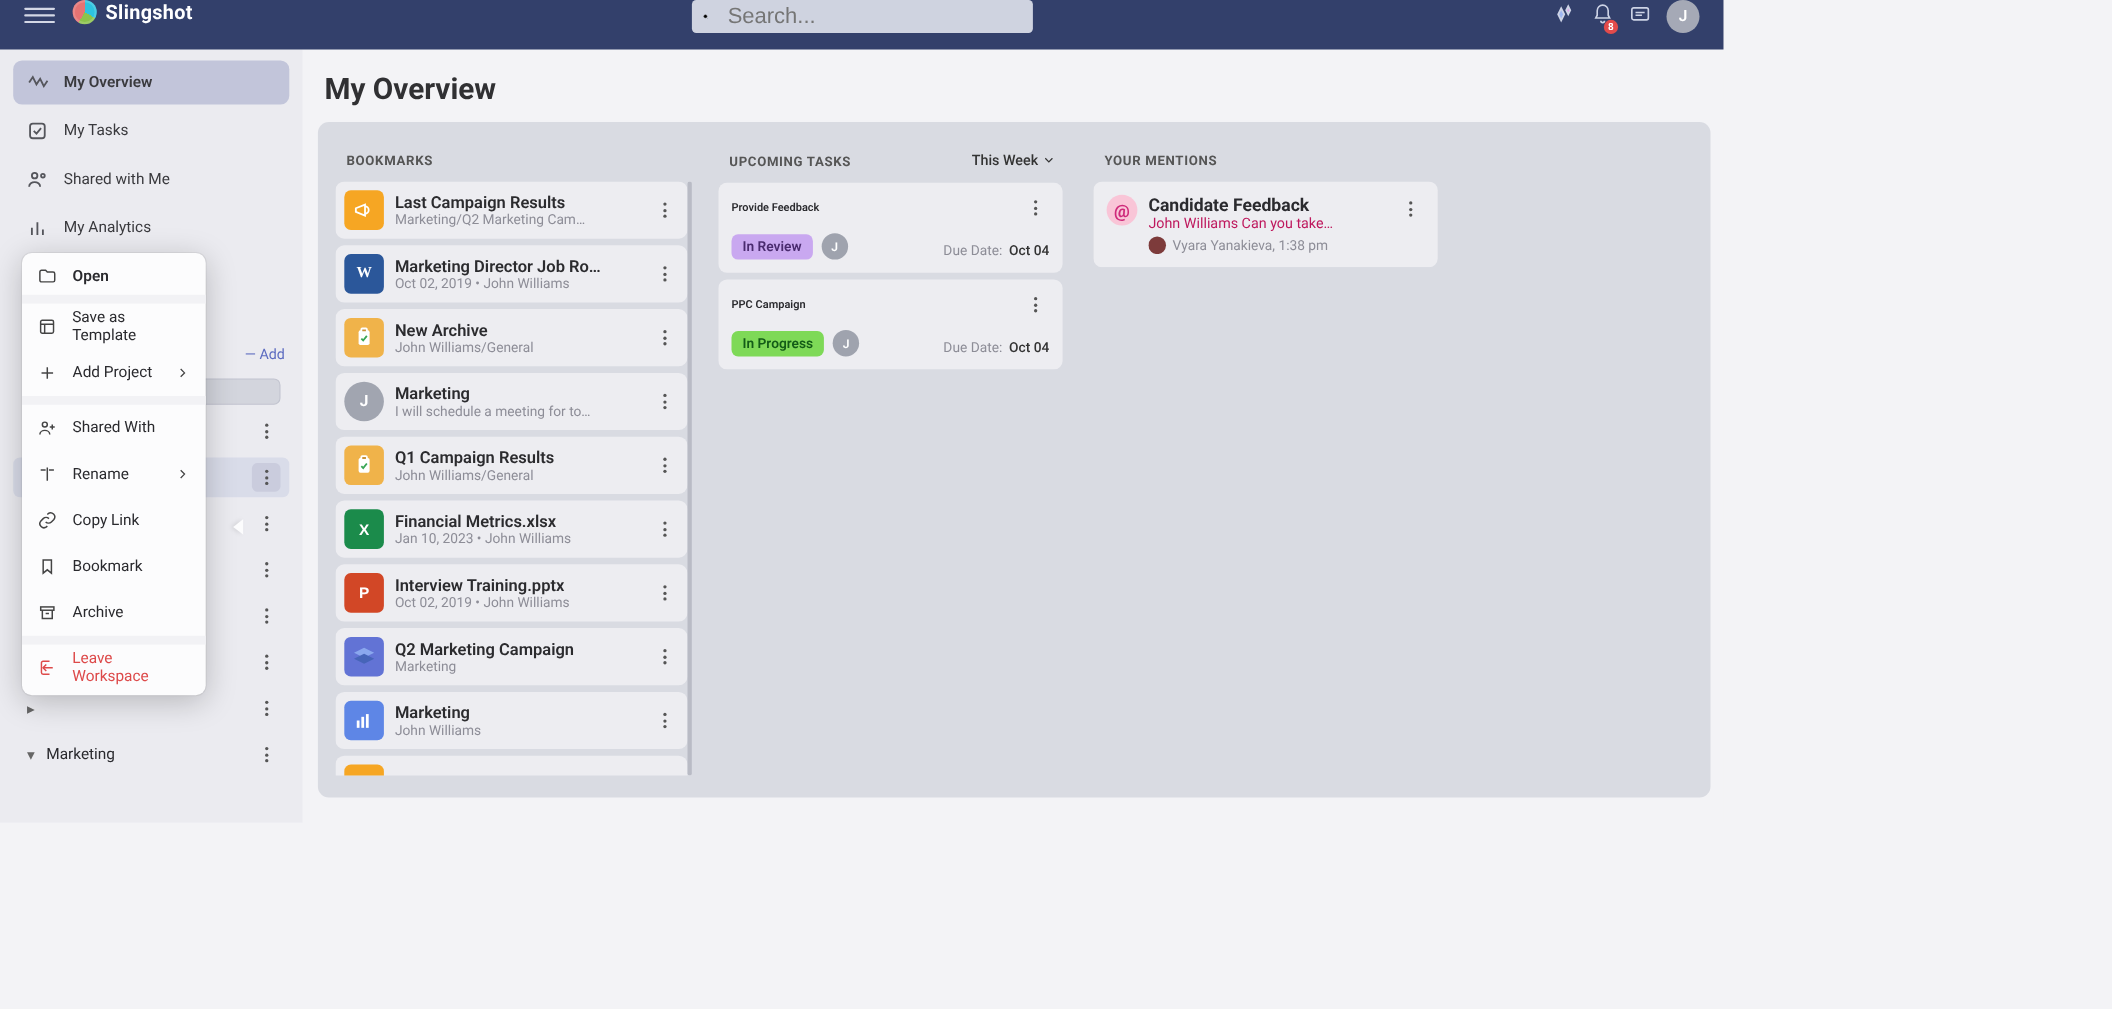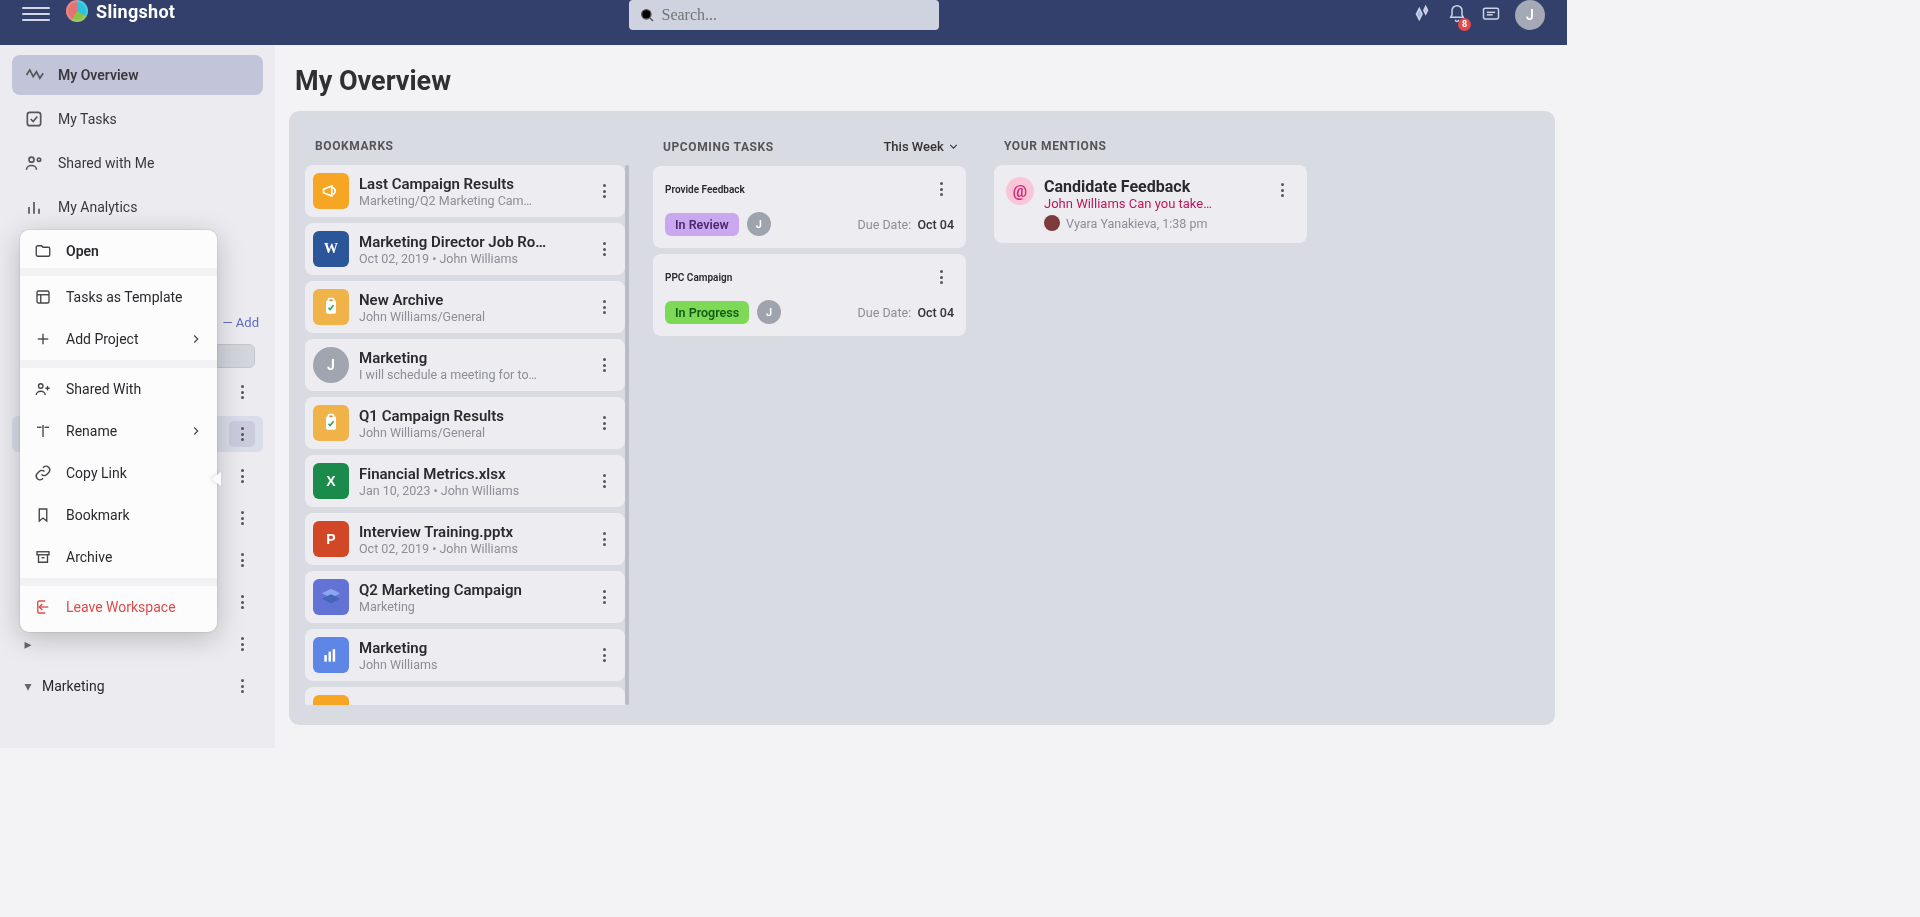--- a/index.html
+++ b/index.html
@@ -58,21 +58,21 @@
     box-shadow: 0 0 0 2px rgba(255,255,255,0.15) inset;
   }
   .search {
     position: absolute; left: 50%; transform: translateX(-50%);
     width: 310px; height: 30px;
     background: #cfd3e0;
     border-radius: 4px;
     display: flex; align-items: center; padding: 0 10px;
     color: #555;
   }
-  .search input { border: none; background: transparent; outline: none; flex: 1; margin-left: 5px; font-size: 16px; color: #333; font-family: Liberation Serif, serif; }
+  .search input { border: none; background: transparent; outline: none; flex: 1; margin-left: 16px; font-size: 20px; color: #333; }
   .search svg { stroke: #555; }
   .top-right { margin-left: auto; display: flex; align-items: center; gap: 14px; }
   .tri-icon svg, .bell svg, .msg-icon svg { stroke: #cdd3e6; fill: none; }
   .badge { position: absolute; bottom: -4px; right: -4px; background: #e34b4b; color: #fff; border-radius: 50%; width: 13px; height: 13px; font-size: 9px; display:flex; align-items:center; justify-content:center; font-weight:700;}
   .bell { position: relative; }
   .avatar-top {
     width: 30px; height: 30px; border-radius: 50%;
     background: #a5a9b6;
     color: #fff; font-weight: 600;
     display:flex; align-items:center; justify-content:center;
@@ -182,21 +182,21 @@
   .card-title { font-weight:600; font-size:15px; color:#2b2b2e; white-space:nowrap; overflow:hidden; text-overflow:ellipsis;}
   .card-sub { font-size:12.5px; color: var(--muted); white-space:nowrap; overflow:hidden; text-overflow:ellipsis;}
   .card .more-btn { flex-shrink: 0; }
   .task-card {
     background: var(--item-bg);
     border-radius: 8px;
     padding: 10px 12px 12px 12px;
     position:relative;
   }
   .task-title { font-weight:600; font-size:10px; }
-  .task-row { display:flex; align-items:center; margin-top:10px; gap:8px;}
+  .task-row { display:flex; align-items:flex-end; margin-top:10px; gap:8px;}
   .task-row .due { margin-left:auto; font-size:12.5px; color: var(--muted);}
   .task-row .due strong { color: #333; font-weight:500;}
   .status-pill {
     border-radius: 6px; padding: 4px 10px;
     font-size: 12.5px; font-weight:600;
     color: #4a2b6f;
   }
   .assignee {
     width:24px; height:24px; border-radius:50%; background:#9fa3ae; color:#fff; font-size:11px; font-weight:600;
     display:flex; align-items:center; justify-content:center;
@@ -213,21 +213,21 @@
   .mention-body { flex:1; overflow:hidden;}
   .mention-title { font-weight:700; font-size:16px;}
   .mention-sub { font-size:13px; color:#be185d; white-space:nowrap; overflow:hidden; text-overflow:ellipsis;}
   .mention-meta { font-size:12.5px; color:var(--muted); display:flex; align-items:center; gap:6px; margin-top:4px;}
   .mention-meta .ava { width:16px; height:16px; border-radius:50%; background:#7d3b3b;}
 
   
   .context-menu {
     position: absolute;
     left: 20px; top: 230px;
-    width: 197px;
+    width: 167px;
     background: var(--context-bg);
     border-radius: 9px;
     box-shadow: 0 6px 28px rgba(0,0,0,0.22), 0 0 0 1px rgba(0,0,0,0.05);
     padding: 4px 0;
     z-index: 50;
   }
   .context-menu .ci {
     height: 42px; display:flex; align-items:center; padding:0 14px; gap:14px;
     font-size:14px;
     cursor:pointer;
@@ -444,21 +444,21 @@
           <path d="M3 7a2 2 0 012-2h5l2 2h7a2 2 0 012 2v8a2 2 0 01-2 2H5a2 2 0 01-2-2z"></path>
         </svg>
       <span>Open</span>
     </div>
     <div class="ci">
       <svg width="18" height="18" viewBox="0 0 24 24" stroke-width="1.8">
           <rect x="4" y="4" width="16" height="16" rx="2"></rect>
           <line x1="4" y1="9" x2="20" y2="9"></line>
           <line x1="9" y1="9" x2="9" y2="20"></line>
         </svg>
-      <span>Tasks as Template</span>
+      <span>Save as Template</span>
     </div>
     <div class="ci">
       <svg width="18" height="18" viewBox="0 0 24 24" stroke-width="1.8">
           <line x1="12" y1="5" x2="12" y2="19"></line>
           <line x1="5" y1="12" x2="19" y2="12"></line>
         </svg>
       <span>Add Project</span>
       <svg class="chev-r" width="14" height="14" viewBox="0 0 24 24" stroke-width="2">
           <polyline points="9 6 15 12 9 18"></polyline>
         </svg>

